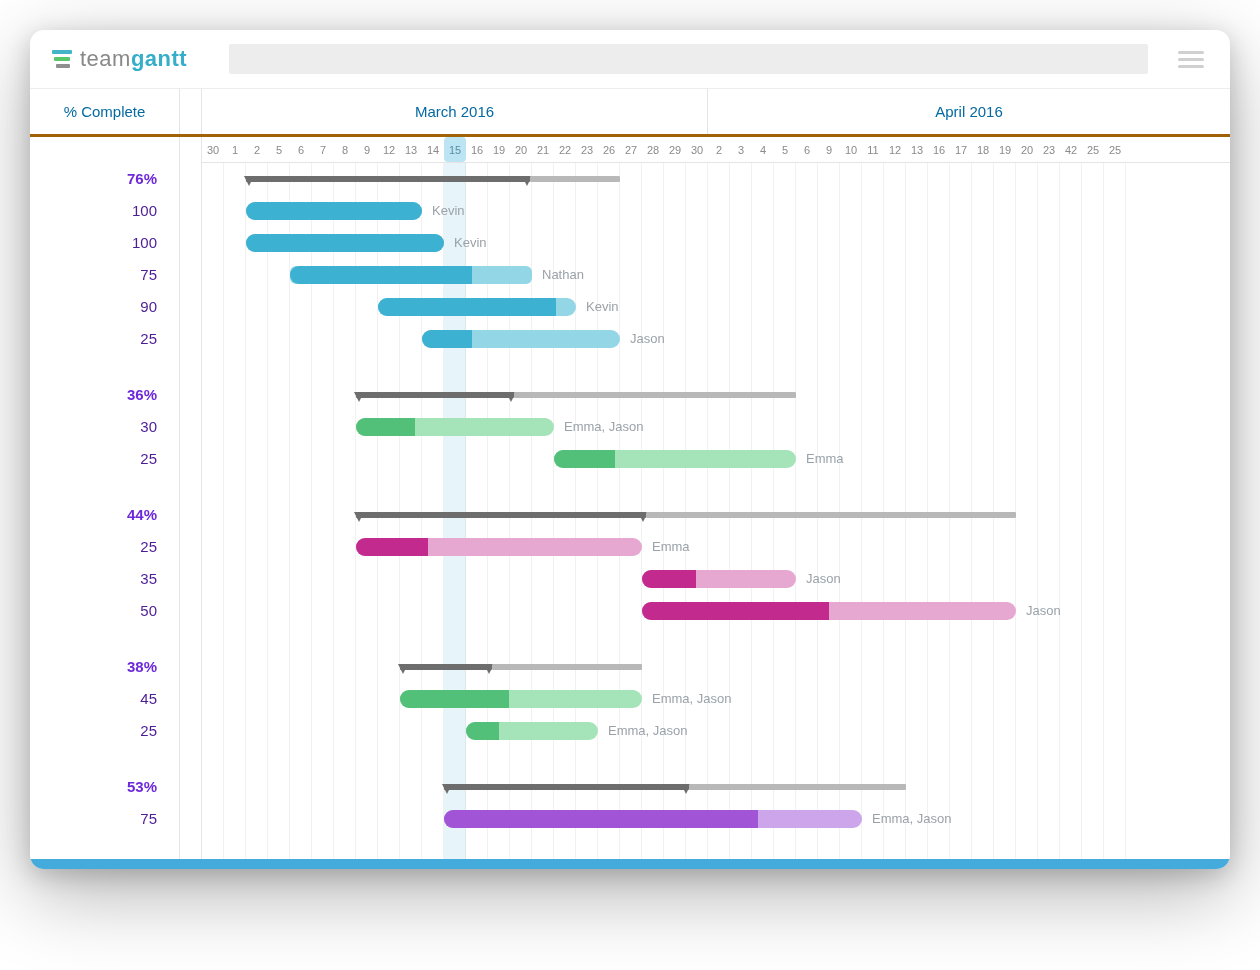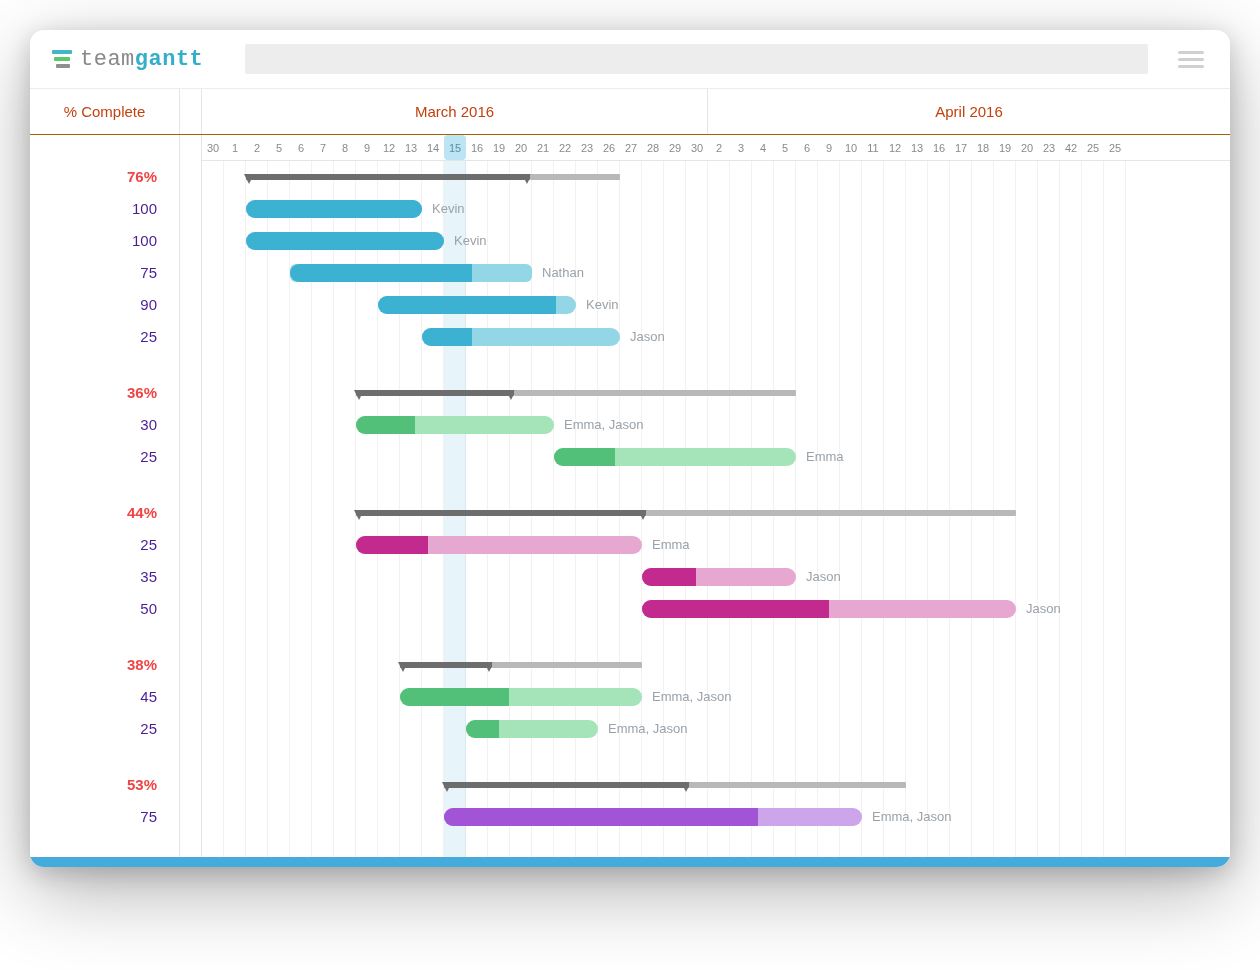--- a/index.html
+++ b/index.html
@@ -1,49 +1,49 @@
 <!DOCTYPE html>
 <html><head>
 <meta charset="utf-8">
 <style>
   * { box-sizing: border-box; margin:0; padding:0; }
   html,body { width:100%; height:100%; font-family: -apple-system, BlinkMacSystemFont, "Segoe UI", Helvetica, Arial, sans-serif; background:#fff; color:#444; }
   body { padding:30px; background:#fff; }
   .frame { width:1200px; margin:0 auto; background:#fff; border-radius:14px; box-shadow:0 24px 80px rgba(0,0,0,.3), 0 6px 24px rgba(0,0,0,.18); overflow:hidden; position:relative; }
   
   .topbar { display:flex; align-items:center; padding:14px 26px 14px 22px; border-bottom:1px solid #ededed; }
-  .logo { display:flex; align-items:center; gap:8px;font-family:Liberation Mono, monospace; }
+  .logo { display:flex; align-items:center; gap:8px; }
   .logo-mark { display:inline-flex; flex-direction:column; gap:3px; }
   .logo-mark span { display:block; width:18px; height:4px; border-radius:1px; }
   .logo-mark span:nth-child(1){ background:#44b4c9; width:20px; }
   .logo-mark span:nth-child(2){ background:#5ac76b; width:16px; margin-left:2px; }
   .logo-mark span:nth-child(3){ background:#8f8f8f; width:14px; margin-left:4px; }
   .logo-text { font-size:22px; font-weight:400; color:#888; letter-spacing:.5px; }
   .logo-text b { color:#34aec9; font-weight:700; }
   .top-placeholder { flex:1; margin-left:42px; height:30px; background:#ededed; border-radius:2px; }
   .menu-icon { margin-left:30px; display:flex; flex-direction:column; gap:4px; cursor:pointer; }
   .menu-icon span { display:block; width:26px; height:3px; background:#d0d0d0; border-radius:2px; }
   
-  .col-header { display:flex; border-bottom:1px solid #a16207; font-size:15px; color:#c2410c; }
+  .col-header { display:flex; border-bottom:3px solid #a16207; font-size:15px; color:#0369a1; }
   .col-header .left { width:150px; text-align:center; padding:14px 0; border-right:1px solid #e5e5e5; }
   .col-header .gap { width:22px; border-right:1px solid #e5e5e5; }
   .col-header .month { flex:1; text-align:center; padding:14px 0; border-right:1px solid #e5e5e5; }
   .col-header .month:last-child{ border-right:none; }
   
   .chart-wrap { display:flex; position:relative; }
   .pct-col { width:150px; border-right:1px solid #e5e5e5; }
   .gap-col { width:22px; border-right:1px solid #e5e5e5; }
   .timeline-col { flex:1; position:relative; overflow:hidden; }
   .day-header { display:flex; height:26px; border-bottom:1px solid #e5e5e5; font-size:11px; color:#8a8a8a; }
   .day-header .d { flex:0 0 22px; text-align:center; line-height:26px; }
   .grid { position:absolute; inset:0; display:flex; pointer-events:none; }
   .grid .g { flex:0 0 22px; border-right:1px solid #f1f1f1; }
   .rows { position:relative; }
   .pct-col .cell { height:32px; line-height:32px; text-align:right; padding-right:22px; font-size:15px; color:#4c1d95; }
-  .pct-col .cell.bold { font-weight:700; color:#ef4444;margin-left:16px; }
+  .pct-col .cell.bold { font-weight:700; color:#6d28d9;margin-left:16px; }
   .pct-col .gapcell { height:26px; }
   .pct-col .spacer { height:24px; }
   
   .bar-area { position:absolute; left:0; top:0; right:0; }
   .bar-row { height:32px; position:relative; }
   .bar-row.spacer{ height:24px; }
   .summary-bar { position:absolute; top:13px; height:6px; background:#6d6d6d; border-radius:1px; }
   .summary-bar::before, .summary-bar::after{
     content:""; position:absolute; top:0; width:0; height:0;
     border-top:10px solid #6d6d6d; border-left:5px solid transparent; border-right:5px solid transparent;

